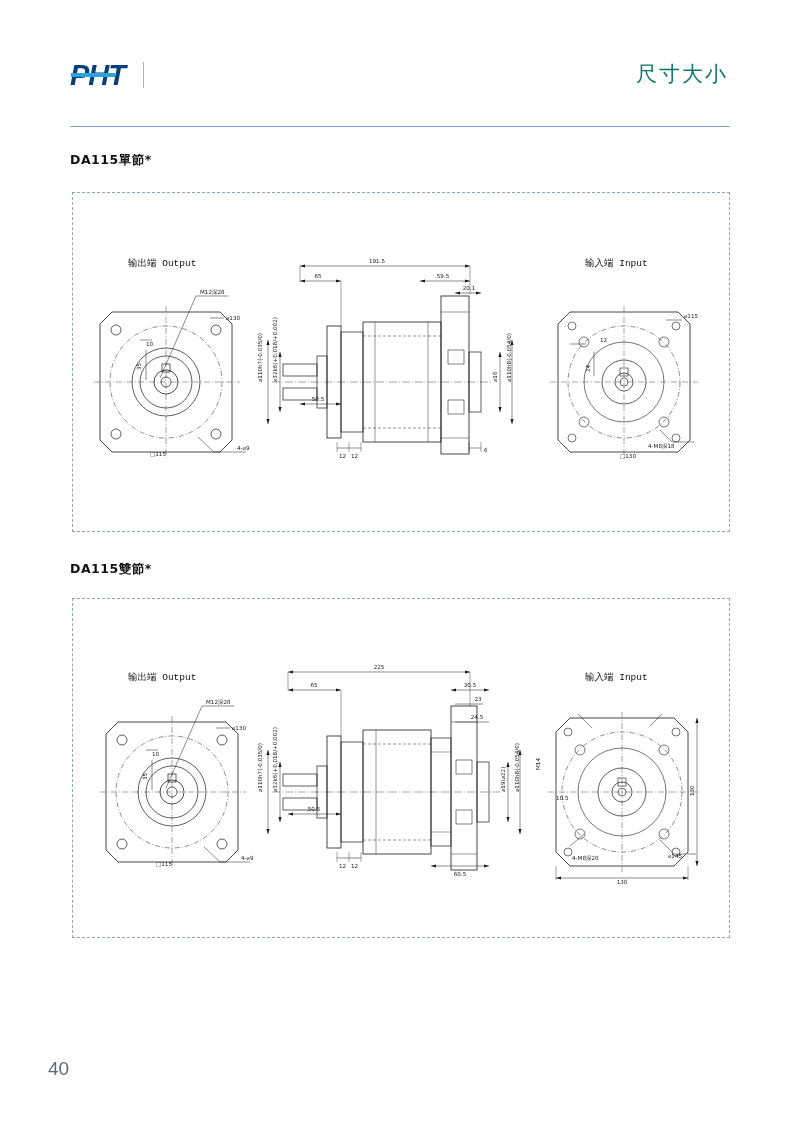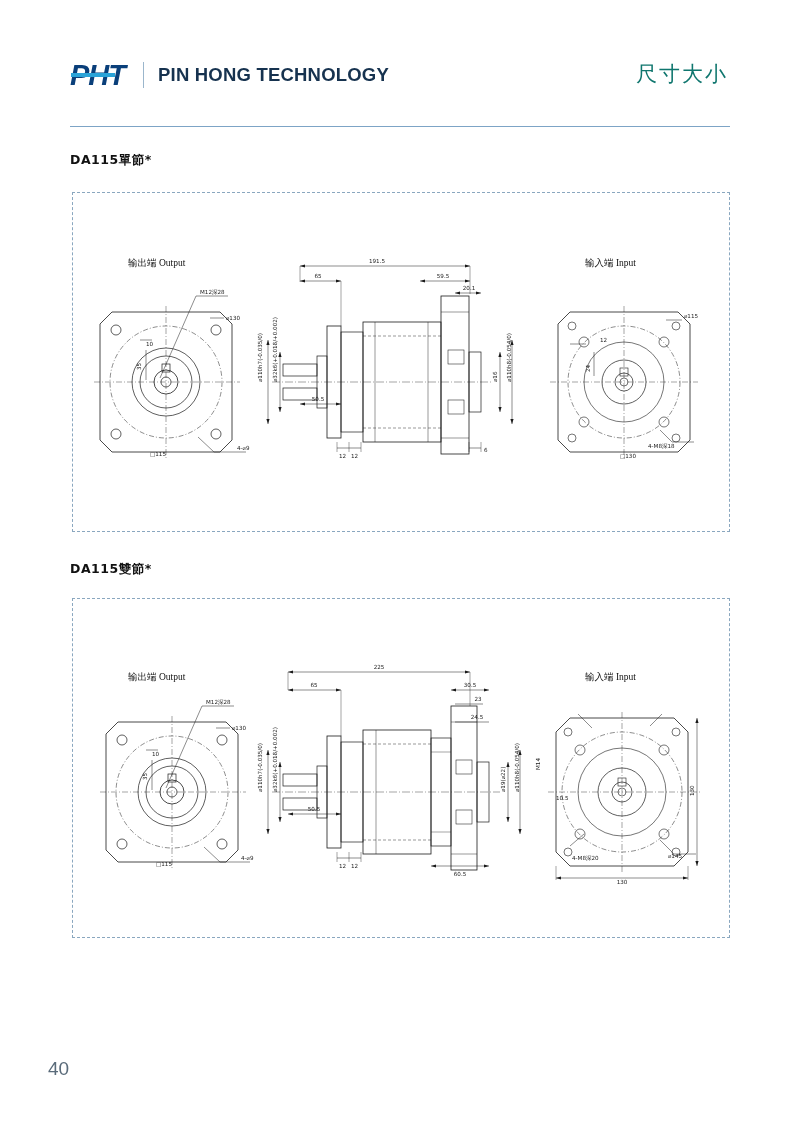--- a/index.html
+++ b/index.html
@@ -99,21 +99,21 @@
   }
 
   #section1-label { left: 70px; top: 152px; }
   #frame1 { left: 72px; top: 192px; width: 656px; height: 338px; }
   #section2-label { left: 70px; top: 561px; }
   #frame2 { left: 72px; top: 598px; width: 656px; height: 338px; }
 
   .port-label {
     position: absolute;
     font-size: 9.5px;
-    font-family: Liberation Serif, serif;
+    font-family: Liberation Mono, monospace;
     color: #111;
     white-space: nowrap;
   }
 
   
   .page-number {
     position: absolute;
     left: 48px;
     top: 1058px;
     font-size: 19px;
@@ -131,21 +131,20 @@
 </head>
 <body>
 
 <div class="page-header">
   <div class="logo-block">
     <div class="logo-mark">
       <span>PHT</span>
       <span class="bar"></span>
     </div>
     <div class="logo-divider"></div>
-    <div class="logo-words">PIN HONG TECHNOLOGY</div>
   </div>
   <div class="header-title">尺寸大小</div>
   <div class="header-rule"></div>
 </div>
 
 <div class="section-label" id="section1-label">DA115單節*</div>
 <div class="drawing-frame" id="frame1"></div>
 
 <div class="port-label" style="left:128px; top:257px;">输出端  Output</div>
 <div class="port-label" style="left:585px; top:257px;">输入端  Input</div>

